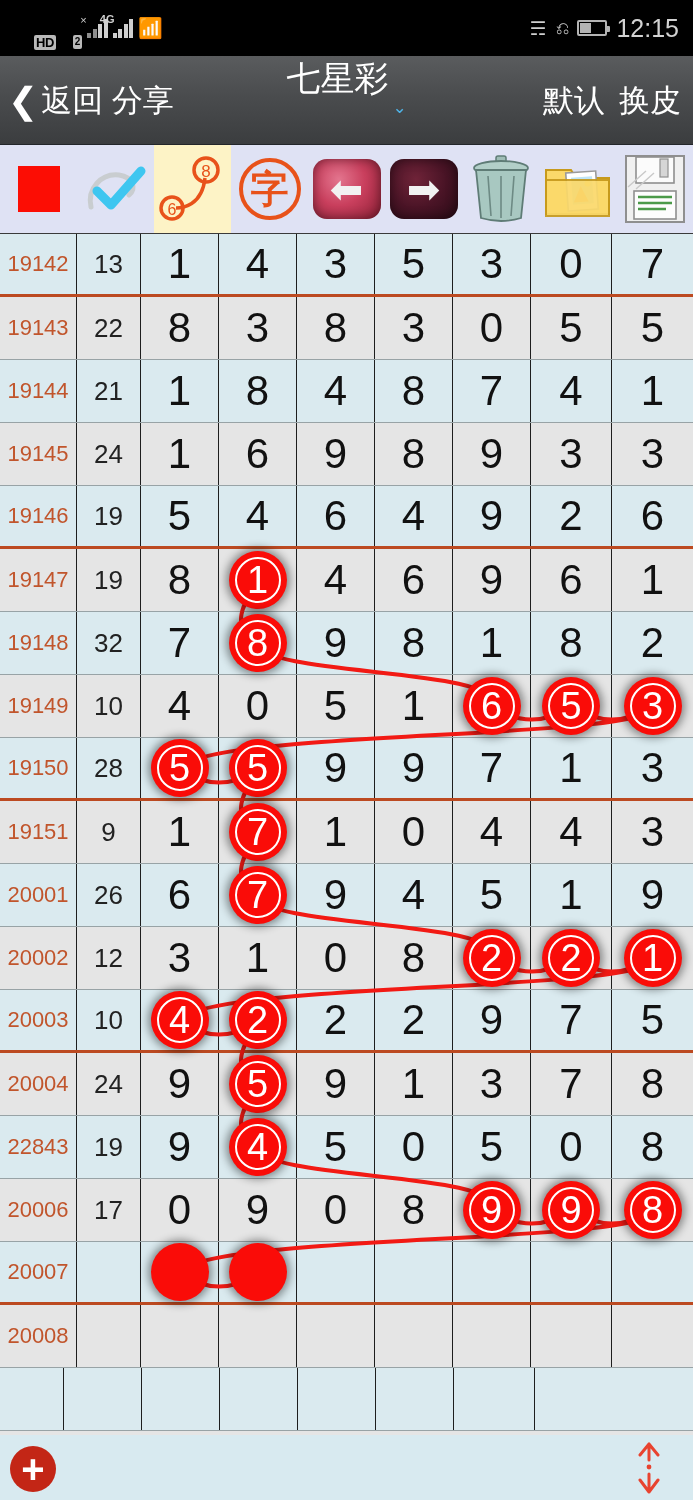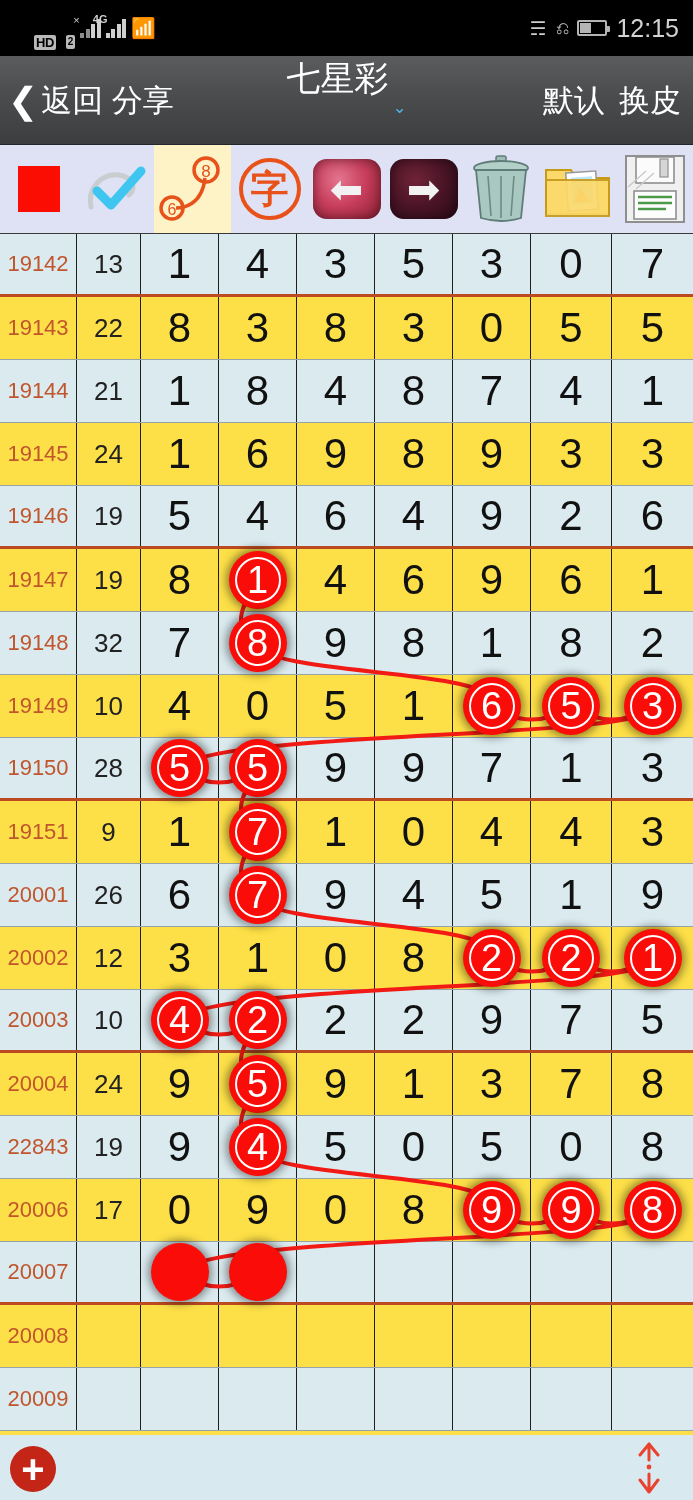--- a/index.html
+++ b/index.html
@@ -11,21 +11,21 @@
   #app{position:relative;width:693px;height:1500px;overflow:hidden;}
 
   
   .statusbar{
     position:absolute;left:0;top:0;width:693px;height:56px;
     background:#000;color:#c9c9c9;
   }
   .sb-left{position:absolute;left:34px;top:0;height:56px;display:flex;align-items:center;gap:5px;}
   .sb-right{position:absolute;right:14px;top:0;height:56px;display:flex;align-items:center;gap:9px;}
   .hd-badge{
-    display:inline-flex;align-items:center;gap:10px;margin-top:28px;
+    display:inline-flex;align-items:center;gap:17px;margin-top:28px;
   }
   .hd-box{
     background:#b9b9b9;color:#000;font-size:13px;font-weight:bold;
     padding:0px 2px;border-radius:2px;line-height:15px;letter-spacing:-0.5px;
   }
   .hd-sub{
     background:#b9b9b9;color:#000;font-size:10px;font-weight:bold;
     padding:0 2px;border-radius:2px;line-height:14px;
   }
   .bars{display:inline-flex;align-items:flex-end;gap:1.5px;height:20px;position:relative;}
@@ -91,21 +91,21 @@
   .ic-arrow.left{background:radial-gradient(circle at 38% 34%,#e3758e 0%,#c93f5d 45%,#8d1f35 100%);}
   .ic-arrow.right{background:radial-gradient(circle at 38% 34%,#6f2338 0%,#4a1426 50%,#2a0b16 100%);}
   .ic-arrow span{color:#f2f2f2;font-size:40px;line-height:38px;}
   .ic-trash{position:relative;width:62px;height:70px;}
   .ic-folder{position:relative;width:70px;height:62px;}
   .ic-disk{position:relative;width:66px;height:72px;}
 
   
   .grid{
     position:absolute;left:0;top:233px;width:693px;height:1237px;
-    background:#fde047;border-top:1px solid #3a3a3a;
+    background:#e5e5e5;border-top:1px solid #3a3a3a;
   }
   .row{
     position:relative;height:63px;display:flex;width:693px;
     border-bottom:1px solid #98a3a6;
   }
   .row.alt{background:#daeaef;}
   .row.sep{border-bottom:3px solid #bc4a21;}
   .cell{
     height:100%;display:flex;align-items:center;justify-content:center;
     border-right:1px solid #1e1e1e;position:relative;
@@ -783,21 +783,20 @@
             <span></span>
           </div>
           <div class="cell c-num" style="width: 81px;">
             <span></span>
           </div>
           <div class="cell c-num last" style="width: 81px;">
             <span></span>
           </div>
         </div>
         <div class="row alt">
-          <div class="cell c-issue">20009</div>
           <div class="cell c-sum"></div>
           <div class="cell c-num" style="width: 78px;">
             <span></span>
           </div>
           <div class="cell c-num" style="width: 78px;">
             <span></span>
           </div>
           <div class="cell c-num" style="width: 78px;">
             <span></span>
           </div>

